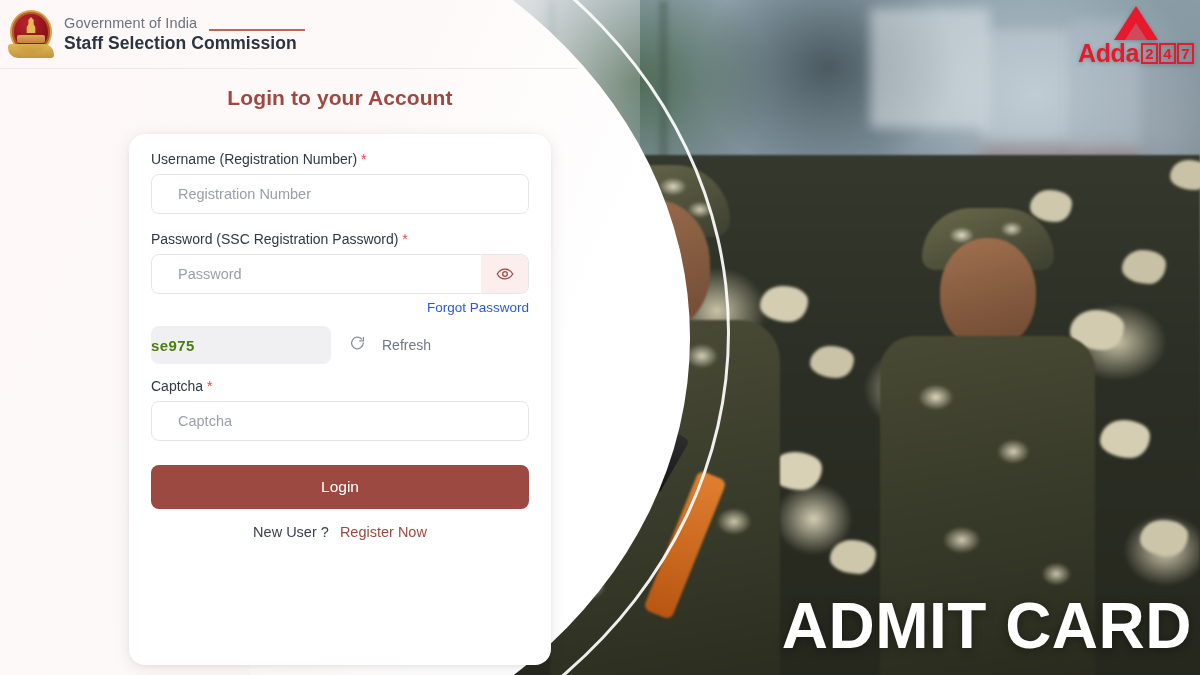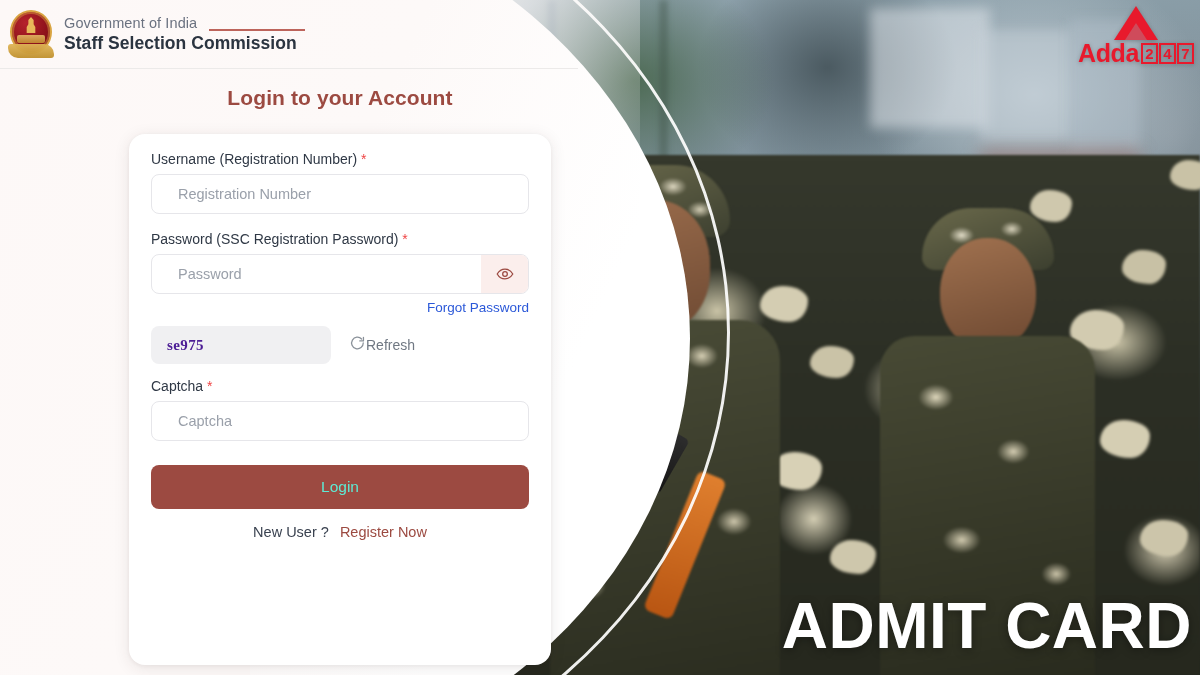--- a/index.html
+++ b/index.html
@@ -320,36 +320,35 @@
     font-size: 13.5px; color: #2b58d8; text-decoration: none; cursor: pointer;
   }
 
   .captcha-row {
     display: flex; align-items: center; gap: 18px; margin-top: 11px;
   }
   .captcha-box {
     width: 180px; height: 38px;
     background: #f0f0f2; border-radius: 8px;
     display: flex; align-items: center;
-    padding-left: 16px;
-    font-size: 15px; font-weight: 700; color: #4c1d95;
+    padding-left: 0;
+    font-size: 15px; font-weight: 700; color: #4d7c0f;
     letter-spacing: .4px;
     user-select: none;
-    font-family: Liberation Serif, serif;
   }
   .refresh {
-    display: flex; align-items: center; gap: 0;
+    display: flex; align-items: center; gap: 16px;
     cursor: pointer; font-size: 14px; color: #707883;
   }
 
   .grp-captcha { margin-top: 14px; }
 
   .login-btn {
     width: 100%; height: 44px; margin-top: 24px;
-    background: #9c4a41; color: #5eead4;
+    background: #9c4a41; color: #ffffff;
     border: none; border-radius: 8px;
     font-size: 15.5px; font-family: "Liberation Sans", sans-serif;
     cursor: pointer;
   }
   .newuser {
     margin-top: 15px; text-align: center;
     font-size: 14.5px; color: #3a4250;
   }
   .newuser .reg {
     color: #9c4a41; margin-left: 7px; cursor: pointer; font-weight: 400; text-align: center;

